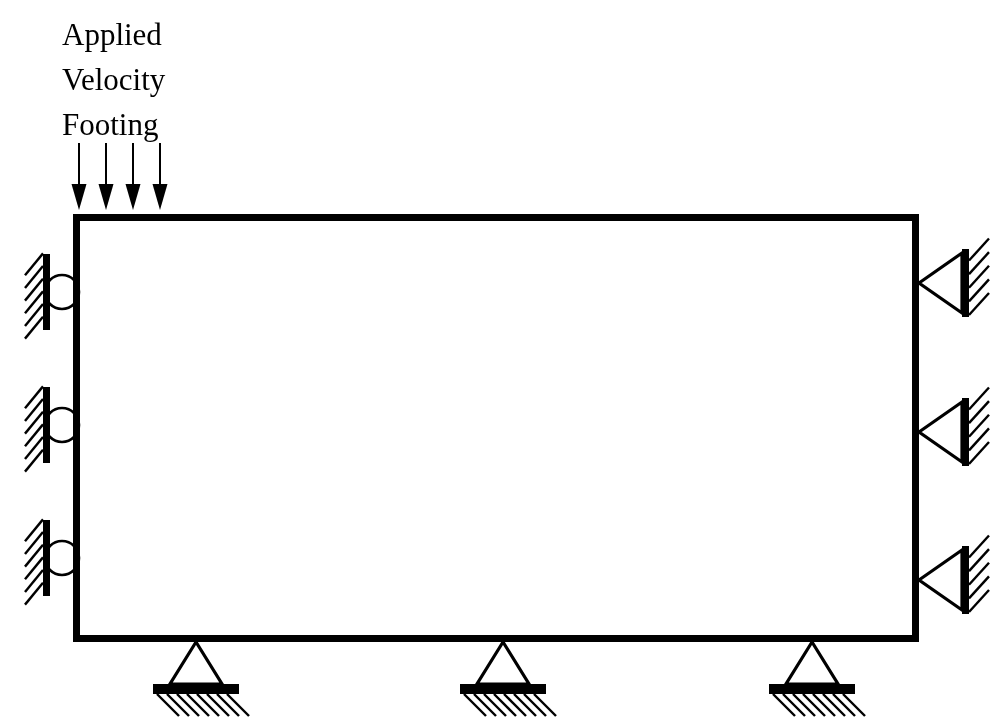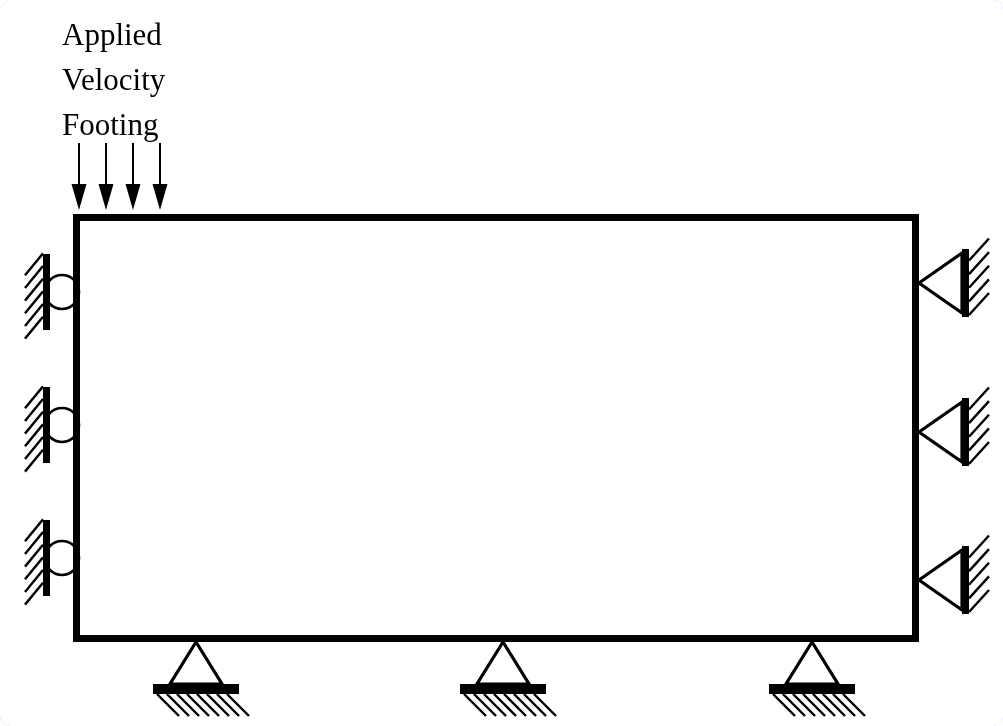--- a/index.html
+++ b/index.html
@@ -10,21 +10,20 @@
   }
   body {
     font-family: "Liberation Serif", "DejaVu Serif", serif;
   }
   #canvas-wrap {
     position: relative;
     width: 1003px;
     height: 726px;
     background: #c4b5fd;
     overflow: hidden;
-    border-radius: 10px;
   }
   #diagram-svg {
     display: block;
     width: 1003px;
     height: 726px;
   }
   .label-text {
     font-family: "Liberation Serif", "DejaVu Serif", serif;
     font-size: 31px;
     fill: #000000;

